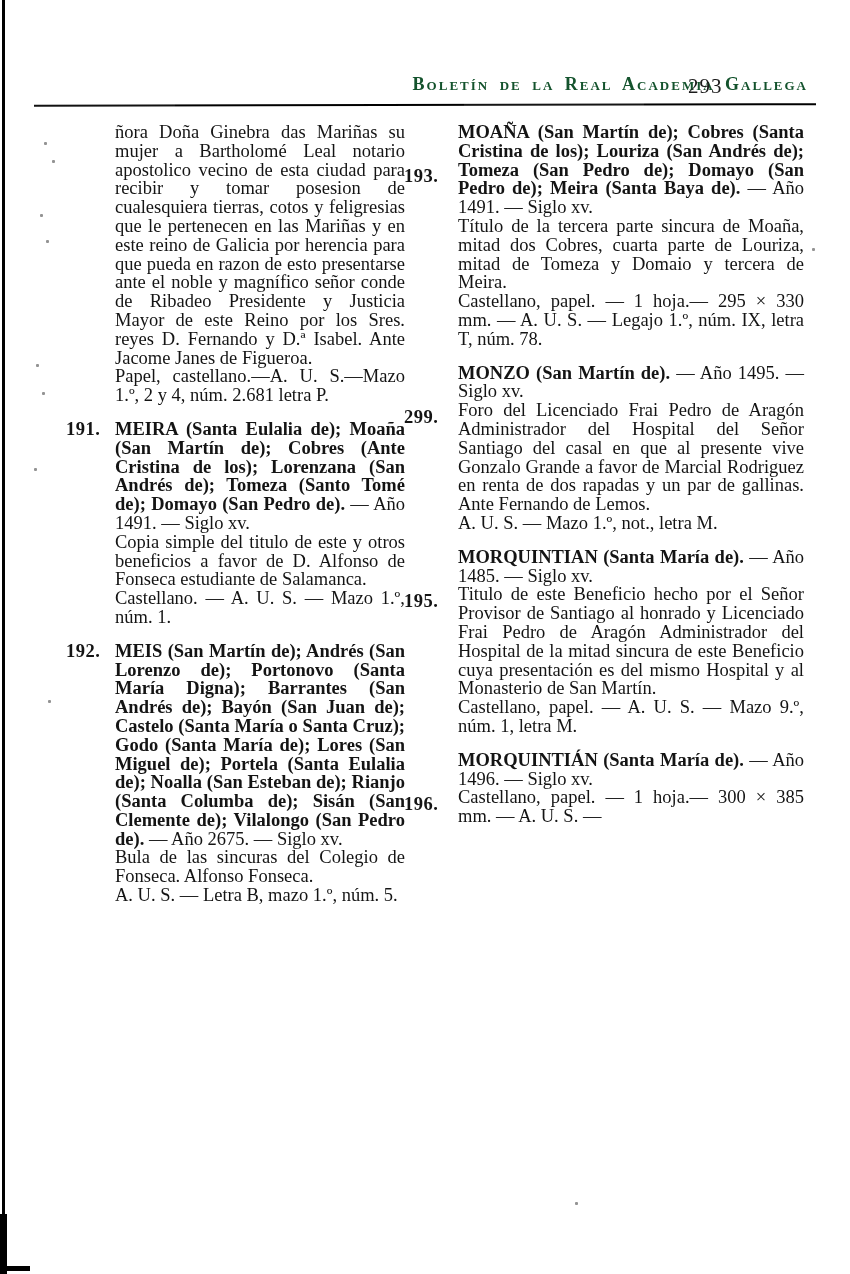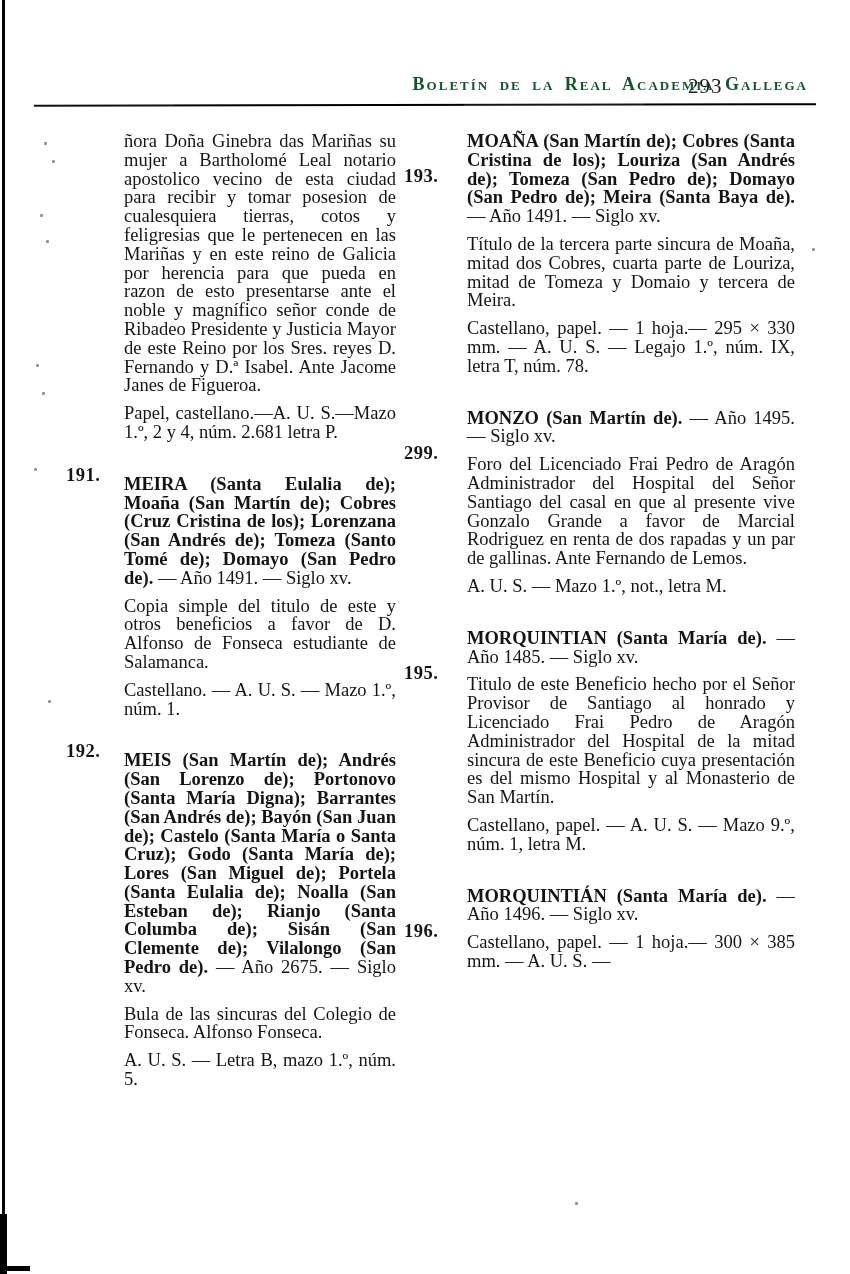--- a/index.html
+++ b/index.html
@@ -36,21 +36,21 @@
   }
   
   .col{position:absolute;top:123px;font-size:18.5px;line-height:18.8px;}
   .col-left{left:66px;width:339px;}
   .col-right{left:404px;width:400px;}
   .entry{display:flex;margin:0 0 15px 0;}
   .col-left .num{flex:0 0 49px;}
   .col-right .num{flex:0 0 54px;margin-top:44px;}
   .num{font-weight:bold;letter-spacing:0.5px;}
   .body{flex:1;text-align:justify;hyphens:auto;-webkit-hyphens:auto;}
-  .body p{margin:9px;}
+  .body p{margin:0;}
   .head{font-weight:bold;}
 </style>
 </head>
 <body>
 
 <div class="page">
 
   <div class="edge-left"></div>
   <div class="edge-left-foot"></div>
   <div class="edge-left-tick"></div>
@@ -75,21 +75,21 @@
       <div class="num"></div>
       <div class="body">
         <p>ñora Doña Ginebra das Mariñas su mujer a Bartholomé Leal notario apostolico vecino de esta ciudad para recibir y tomar posesion de cualesquiera tierras, cotos y feligresias que le pertenecen en las Mariñas y en este reino de Galicia por herencia para que pueda en razon de esto presentarse ante el noble y magnífico señor conde de Ribadeo Presidente y Justicia Mayor de este Reino por los Sres. reyes D. Fernando y D.ª Isabel. Ante Jacome Janes de Figueroa.</p>
         <p>Papel, castellano.—A. U. S.—Mazo 1.º, 2 y 4, núm. 2.681 letra P.</p>
       </div>
     </div>
 
     <div class="entry">
       <div class="num">191.</div>
       <div class="body">
-        <p><span class="head">MEIRA (Santa Eulalia de); Moaña (San Martín de); Cobres (Cruz Cristina de los); Lorenzana (San Andrés de); Tomeza (Santo Tomé de); Domayo (San Pedro de).</span>
+        <p><span class="head">MEIRA (Santa Eulalia de); Moaña (San Martín de); Cobres (Ante Cristina de los); Lorenzana (San Andrés de); Tomeza (Santo Tomé de); Domayo (San Pedro de).</span>
           <span>— Año 1491. — Siglo xv.</span></p>
         <p>Copia simple del titulo de este y otros beneficios a favor de D. Alfonso de Fonseca estudiante de Salamanca.</p>
         <p>Castellano. — A. U. S. — Mazo 1.º, núm. 1.</p>
       </div>
     </div>
 
     <div class="entry">
       <div class="num">192.</div>
       <div class="body">
         <p><span class="head">MEIS (San Martín de); Andrés (San Lorenzo de); Portonovo (Santa María Digna); Barrantes (San Andrés de); Bayón (San Juan de); Castelo (Santa María o Santa Cruz); Godo (Santa María de); Lores (San Miguel de); Portela (Santa Eulalia de); Noalla (San Esteban de); Rianjo (Santa Columba de); Sisán (San Clemente de); Vilalongo (San Pedro de).</span>

